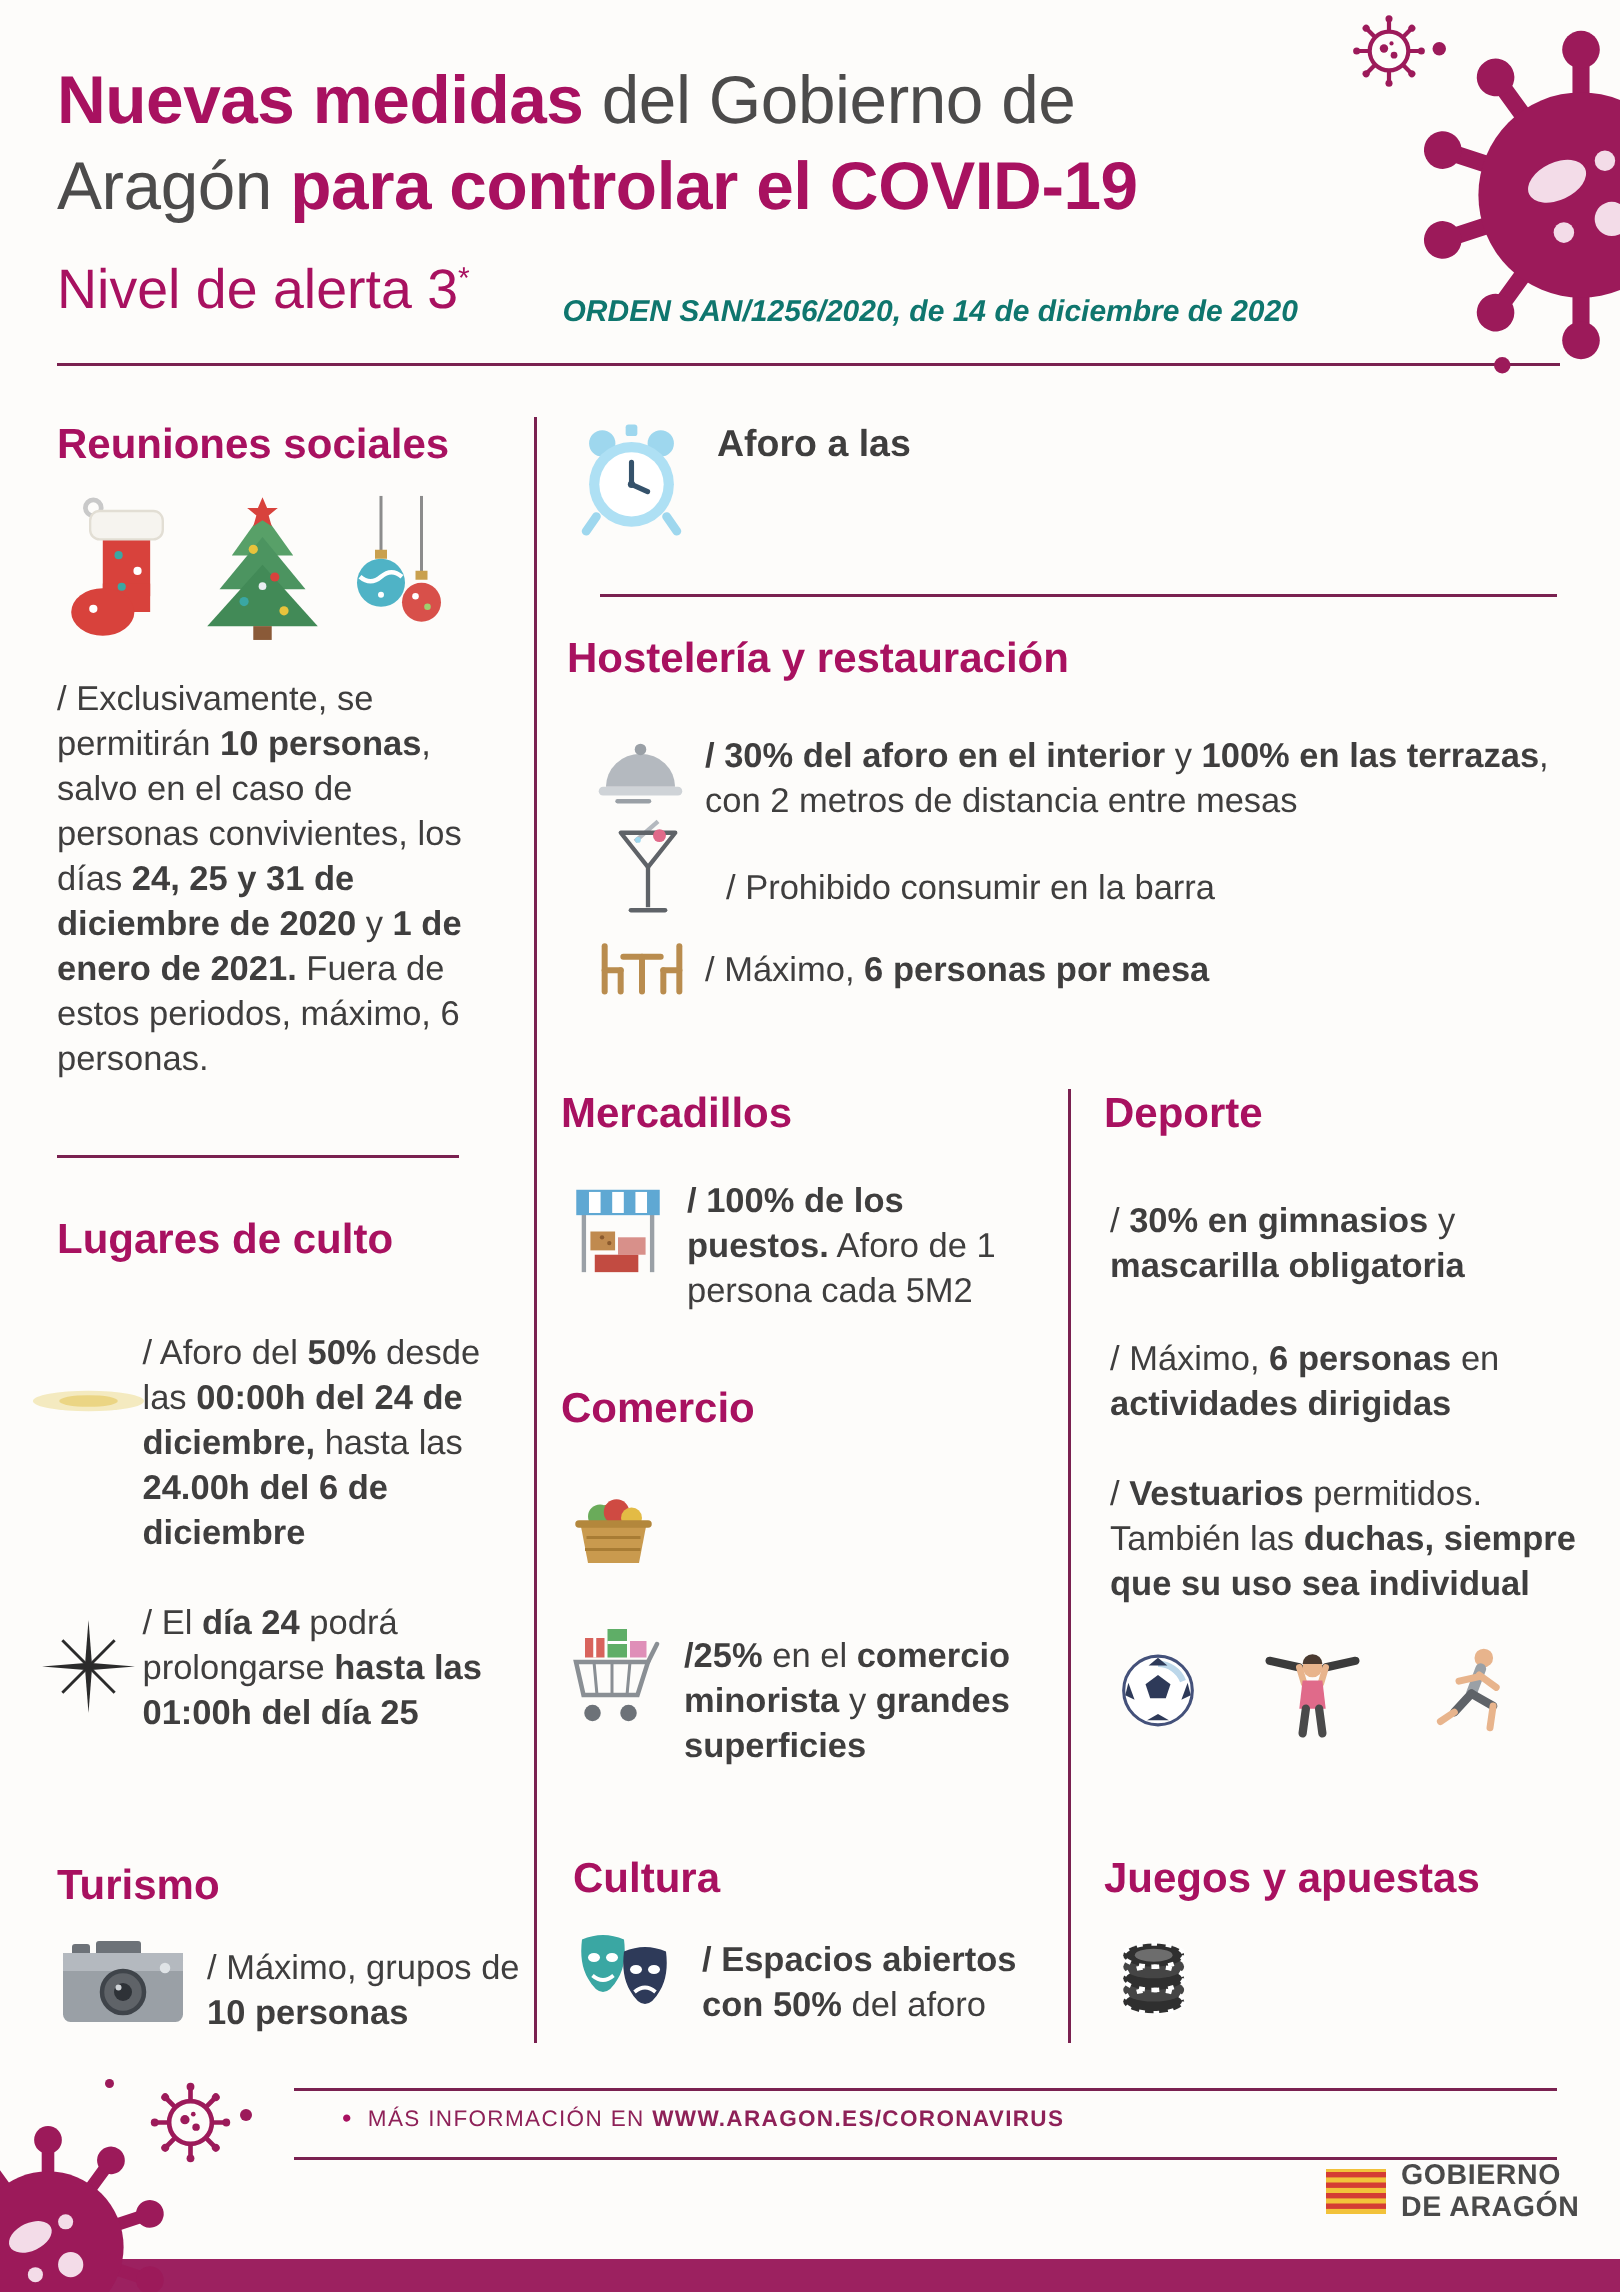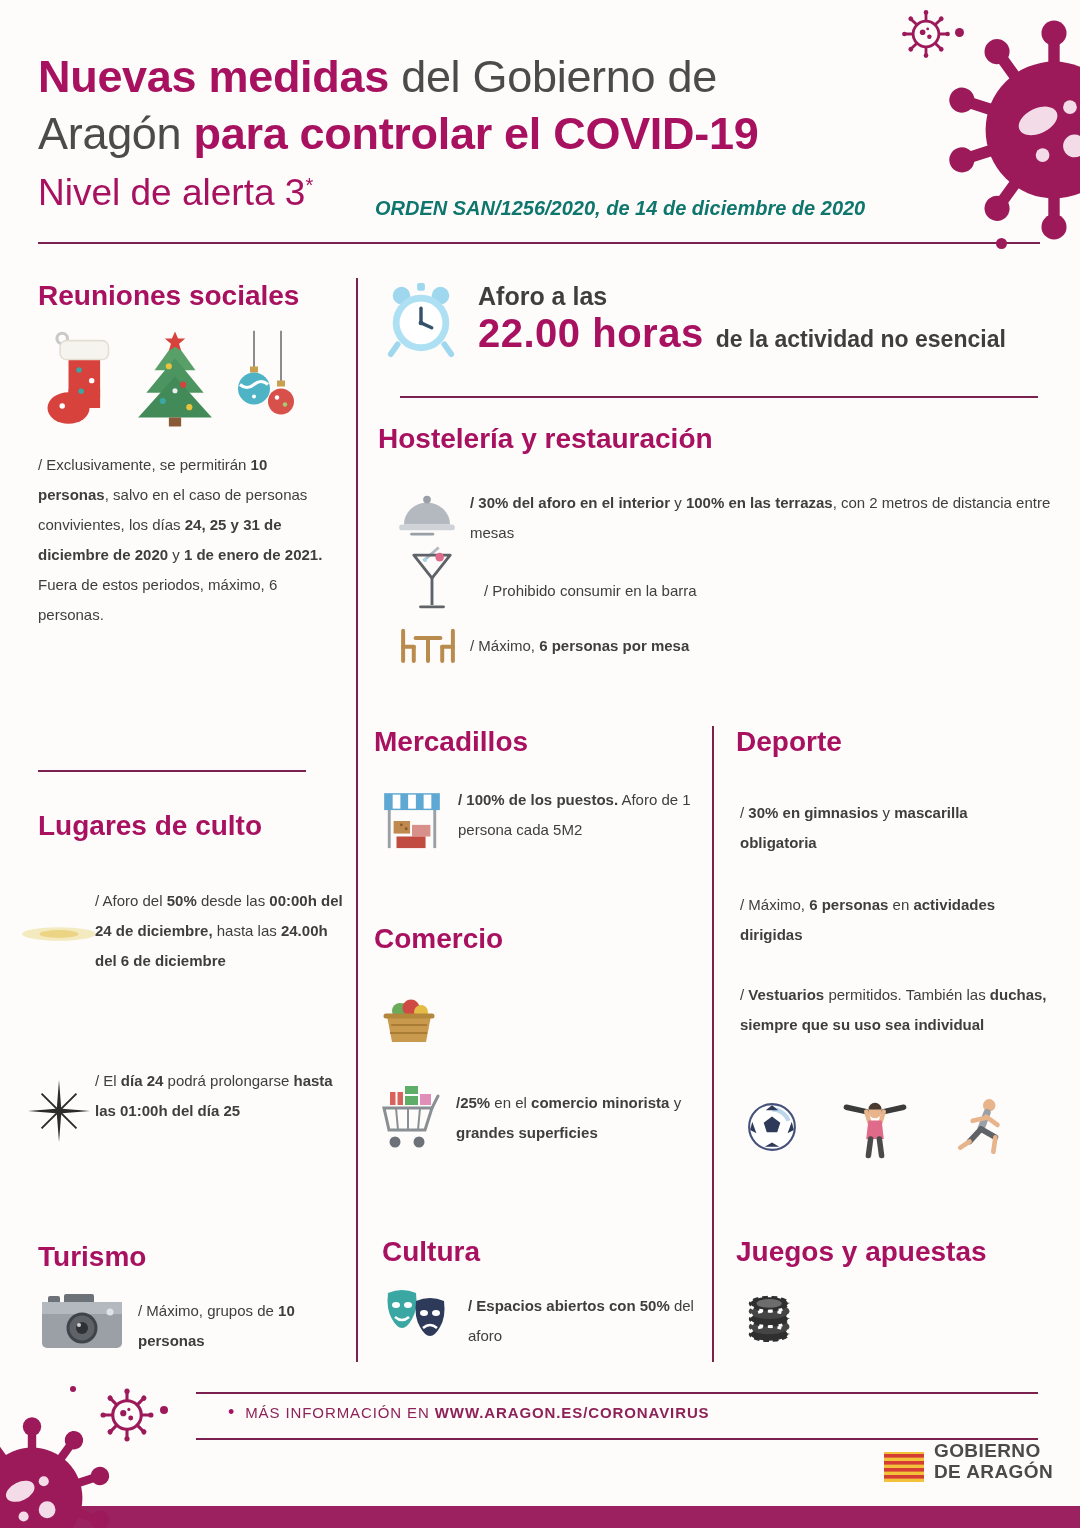--- a/index.html
+++ b/index.html
@@ -9,31 +9,31 @@
   .abs{position:absolute}
   .b{font-weight:700}
   .a{color:#a81160}
   .title{font-size:45px;line-height:57px;color:#4c4b4b;letter-spacing:-.3px}
   .alert{font-size:37px;color:#a81160}
   .alert sup{font-size:20px;color:#a81160}
   .order{font-size:20px;font-style:italic;font-weight:700;color:#0f766e}
   .hr{height:2px;background:#7a2150}
   .vr{width:2px;background:#7a2150}
   .h2{font-size:28px;font-weight:700;color:#a81160;line-height:32px}
-  .body{font-size:15px;line-height:30px}
+  .body{font-size:23px;line-height:30px}
   .curfew-intro{font-size:25px;font-weight:700;color:#3f3e3e}
   .curfew-line{display:flex;align-items:baseline}
   .curfew-time{font-size:40px;font-weight:700;color:#a81160;letter-spacing:.5px}
   .curfew-suffix{font-size:23px;font-weight:700;margin-left:12px;color:#3f3e3e}
   .icon{display:block;line-height:0}
   .icon-row{display:flex;gap:16px;align-items:flex-end}
   .sports-row{display:flex;gap:44px;align-items:center}
   .info{display:flex;align-items:center;font-size:15px;letter-spacing:.9px;color:#8e2158}
   .info-bullet{color:#a81160;margin-right:10px;font-size:18px;line-height:15px}
-  .logo{display:flex;align-items:flex-end;gap:10px}
+  .logo{display:flex;align-items:center;gap:10px}
   .logo-text{font-size:19px;font-weight:700;color:#4a4a4a;line-height:21px;letter-spacing:.4px}
   .bottom-bar{background:#9c2160}
   .dot{position:absolute;border-radius:50%;background:#9c1a5a}
 </style>
 </head>
 <body>
 
 <div class="page">
 
   <svg width="0" height="0" style="position:absolute" aria-hidden="true">
@@ -329,21 +329,21 @@
       <symbol id="aragonflag" viewBox="0 0 40 30">
         <rect width="40" height="30" fill="#f2c23a"></rect>
         <rect y="2" width="40" height="3.6" fill="#d43c34"></rect>
         <rect y="9" width="40" height="3.6" fill="#d43c34"></rect>
         <rect y="16" width="40" height="3.6" fill="#d43c34"></rect>
         <rect y="23" width="40" height="3.6" fill="#d43c34"></rect>
       </symbol>
     </defs>
   </svg>
 
-  <div class="abs title" style="left:38px;top:48px">
+  <div class="abs title" style="left:38px;top:38px">
     <div><span class="b a">Nuevas medidas</span><span> del Gobierno de</span></div>
     <div><span>Aragón </span><span class="b a">para controlar el COVID-19</span></div>
   </div>
   <div class="abs alert" style="left:38px;top:172px">
     <span>Nivel de alerta 3</span><sup>*</sup>
   </div>
   <div class="abs order" style="left:375px;top:197px">ORDEN SAN/1256/2020, de 14 de diciembre de 2020</div>
   <div class="abs hr" style="left:38px;top:242px;width:1002px"></div>
 
   <span class="abs icon" style="left:898px;top:6px;color:#9c1a5a"><svg width="56" height="56" viewBox="0 0 100 100">
@@ -387,24 +387,20 @@
   <p class="abs body" style="left:138px;top:1296px;width:210px"><span>/ Máximo, grupos de </span><span class="b">10 personas</span></p>
 
   <div class="abs vr" style="left:356px;top:278px;height:1084px"></div>
   <div class="abs vr" style="left:712px;top:726px;height:636px"></div>
 
   <span class="abs icon" style="left:382px;top:280px"><svg width="78" height="78" viewBox="0 0 80 80">
         <use href="#clock"></use>
       </svg></span>
   <div class="abs" style="left:478px;top:282px">
     <div class="curfew-intro">Aforo a las</div>
-    <div class="curfew-line">
-      <span class="curfew-time">22.00 horas</span>
-      <span class="curfew-suffix">de la actividad no esencial</span>
-    </div>
   </div>
   <div class="abs hr" style="left:400px;top:396px;width:638px"></div>
 
   <div class="abs h2" style="left:378px;top:423px">Hostelería y restauración</div>
   <span class="abs icon" style="left:396px;top:490px"><svg width="62" height="48" viewBox="0 0 64 50">
         <use href="#cloche"></use>
       </svg></span>
   <p class="abs body" style="left:470px;top:488px;width:585px"><span class="b">/ 30% del aforo en el interior</span><span> y </span><span class="b">100% en las terrazas</span><span>, con 2 metros de distancia entre mesas</span></p>
   <span class="abs icon" style="left:410px;top:545px"><svg width="44" height="72" viewBox="0 0 46 74">
         <use href="#cocktail"></use>

